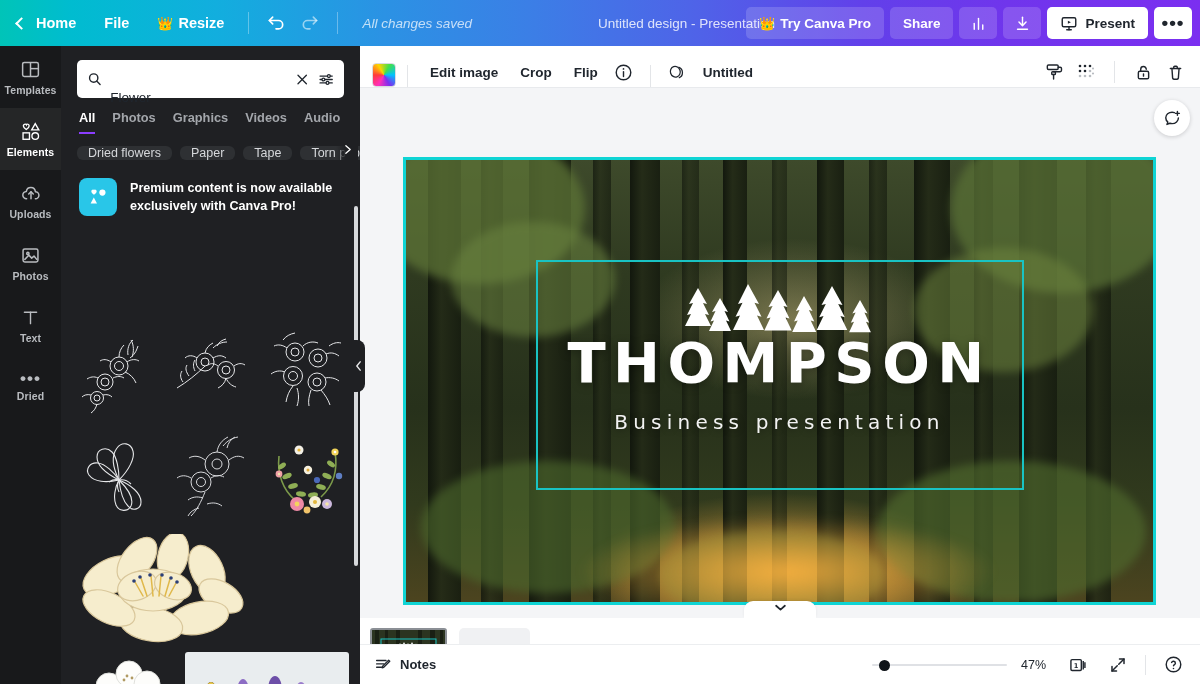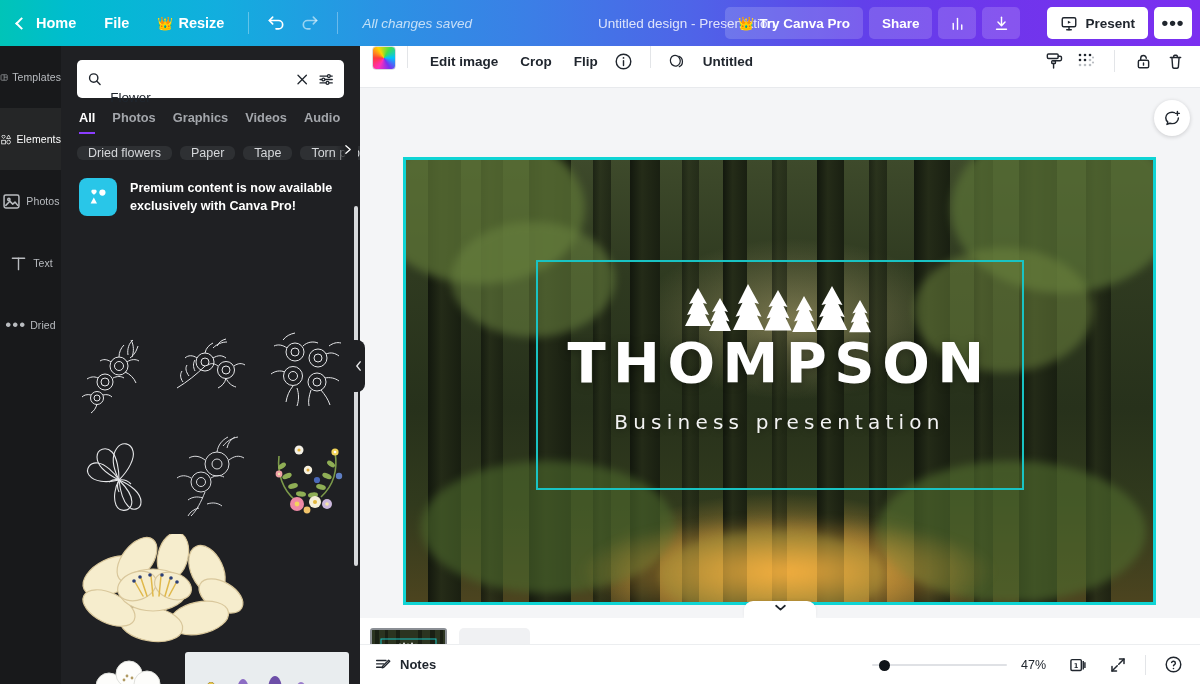--- a/index.html
+++ b/index.html
@@ -48,33 +48,34 @@
   .tb-right {
     position: absolute; right: 8px; top: 0; height: 46px; display: flex; align-items: center; gap: 6px;
   }
   .pill {
     background: rgba(255,255,255,.16); border-radius: 5px; height: 32px;
     display: flex; align-items: center; padding: 0 13px;
     font-size: 13.5px; font-weight: bold; color: #fff; cursor: pointer; white-space: nowrap;
   }
   .pill.sq { width: 38px; padding: 0; justify-content: center; }
   .pill.white {
-    background: #fff; color: #20262e; padding: 0 13px; gap: 7px; margin-left: 21px;
+    background: #fff; color: #20262e; padding: 0 13px; gap: 7px;
   }
   .pill.dots { width: 38px; padding: 0; justify-content: center; background: #fff; color: #20262e; }
 
   
   .rail {
     position: absolute; left: 0; top: 46px; width: 61px; height: 638px;
     background: #18191b;
   }
   .rail-item {
-    width: 61px; height: 62px; display: flex; flex-direction: row;
+    width: 61px; height: 62px; display: flex; flex-direction: column;
     align-items: center; justify-content: center; gap: 4px; cursor: pointer;
     color: #b9bcc0;
+    font-weight: bold;
   }
   .rail-item.active { background: #252627; color: #fff; }
   .rail-label { font-size: 10.5px; letter-spacing: .1px; }
 
   
   .panel {
     position: absolute; left: 61px; top: 46px; width: 299px; height: 638px;
     background: #1f2023; overflow: hidden;
   }
   .searchrow { padding: 14px 16px 0 16px; }
@@ -135,21 +136,21 @@
   }
 
   
   .editor {
     position: absolute; left: 360px; top: 46px; width: 840px; height: 638px;
     background: #fff;
   }
   .imgbar {
     position: absolute; left: 0; top: 0; width: 840px; height: 42px;
     background: #fff; border-bottom: 1px solid #e8eaed;
-    display: flex; align-items: flex-start; padding: 0 12px;
+    display: flex; align-items: flex-end; padding: 0 12px;
   }
   .swatch {
     width: 24px; height: 24px; border-radius: 4px;
     background: conic-gradient(from 210deg, #ff2fb9, #ff3b3b, #ffd400, #42e04a, #00c2ff, #7b2ff0, #ff2fb9);
     border: 1px solid #d9dbe0; cursor: pointer; flex: none;
   }
   .ib-sep { width: 1px; height: 22px; background: #e3e5e8; margin: 0 11px; }
   .ib-item {
     font-size: 13.5px; font-weight: bold; color: #20262e; padding: 0 11px;
     height: 30px; display: flex; align-items: center; cursor: pointer; white-space: nowrap;
@@ -329,20 +330,28 @@
     <div class="rail-item active">
       <svg width="22" height="21" viewBox="0 0 26 24" fill="none" stroke="currentColor" stroke-width="1.6">
         <path d="M6.4 3.2c-1.5 0-2.4 1.1-2.4 2.3 0 2 2.6 3.6 3.4 4.1.8-.5 3.4-2.1 3.4-4.1 0-1.2-.9-2.3-2.4-2.3-.6 0-1 .3-1 .7-.3-.4-.6-.7-1-.7z"></path>
         <polygon points="18,2.6 22.2,10 13.8,10"></polygon>
         <rect x="3.6" y="13.6" width="7.6" height="7.6"></rect>
         <circle cx="18" cy="17.4" r="3.9"></circle>
       </svg>
       <span class="rail-label">Elements</span>
     </div>
 
+    <div class="rail-item">
+      <svg width="22" height="21" viewBox="0 0 24 24" fill="none" stroke="currentColor" stroke-width="1.7" stroke-linecap="round" stroke-linejoin="round">
+        <path d="M7 18a4.2 4.2 0 0 1-.3-8.4A5.2 5.2 0 0 1 17 9.9 3.9 3.9 0 0 1 17 18"></path>
+        <polyline points="9.4 12.6 12 10 14.6 12.6"></polyline>
+          <line x1="12" y1="10" x2="12" y2="18"></line>
+      </svg>
+      <span class="rail-label">Uploads</span>
+    </div>
 
     <div class="rail-item">
       <svg width="21" height="21" viewBox="0 0 24 24" fill="none" stroke="currentColor" stroke-width="1.7" stroke-linejoin="round">
         <rect x="3.5" y="4.5" width="17" height="15" rx="2"></rect>
           <circle cx="9" cy="9.6" r="1.3"></circle>
           <polyline points="5 17 10 11.6 13.4 15 16 12.6 19.6 17"></polyline>
       </svg>
       <span class="rail-label">Photos</span>
     </div>
 

